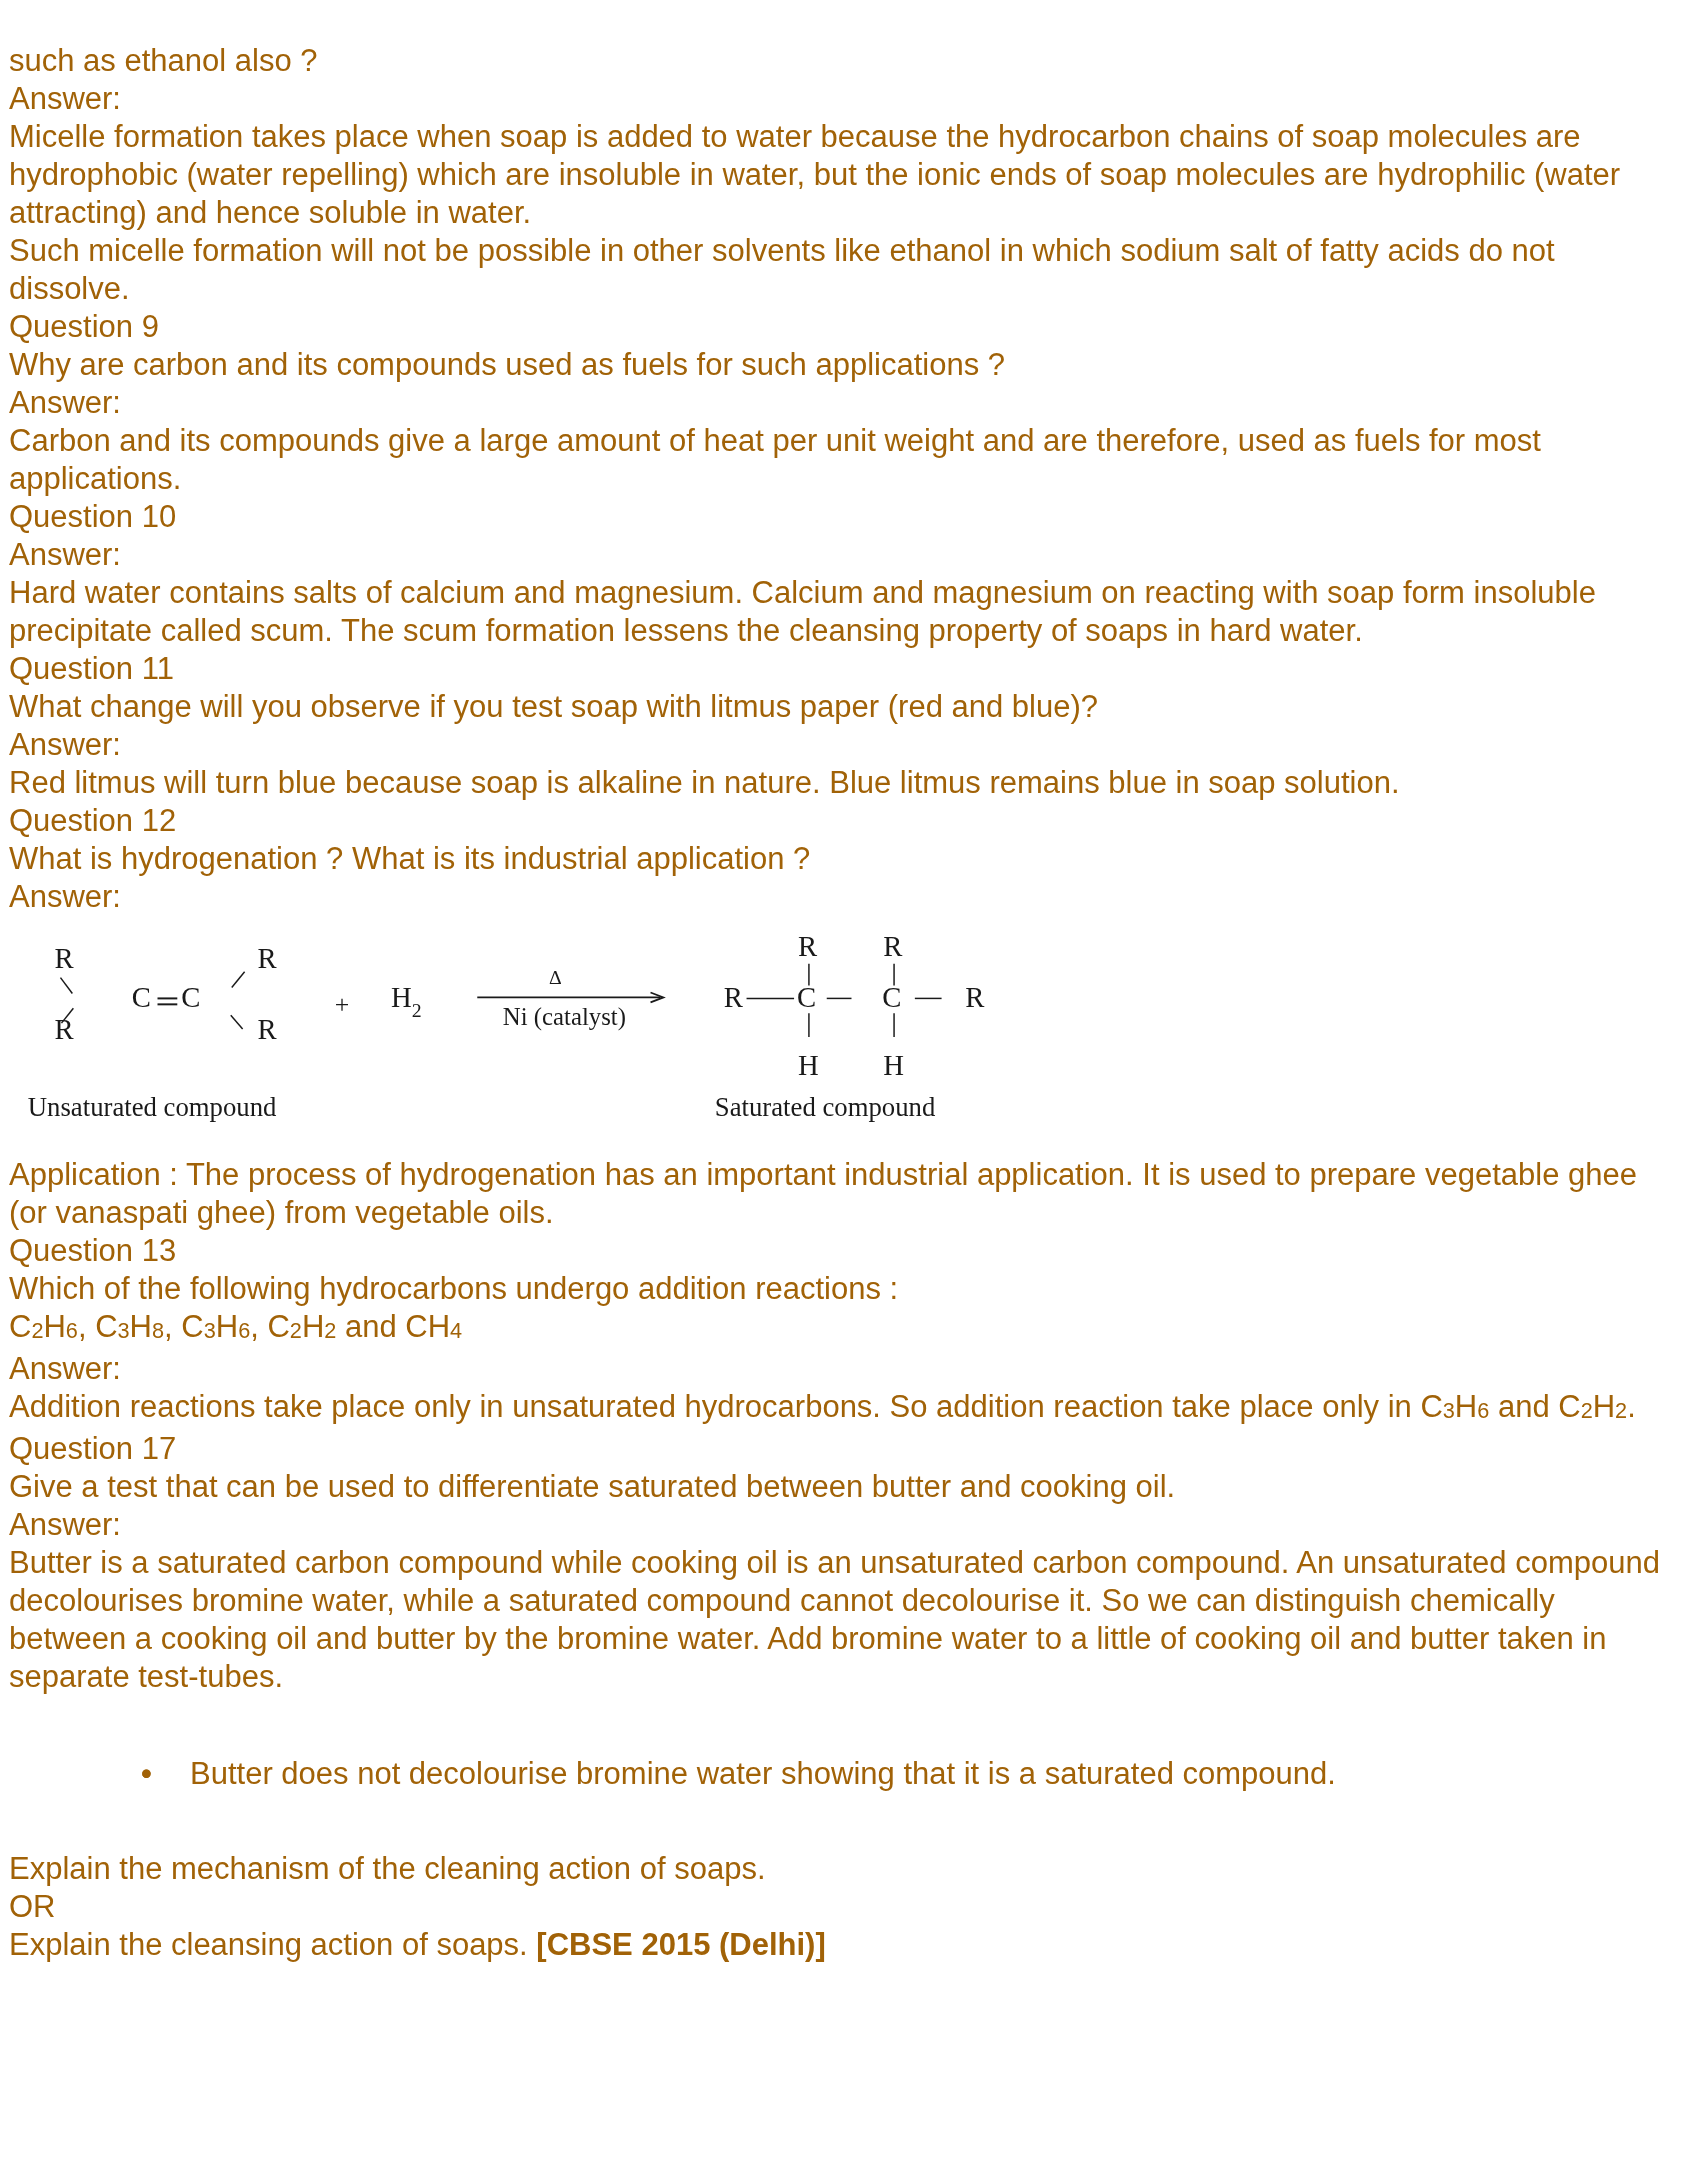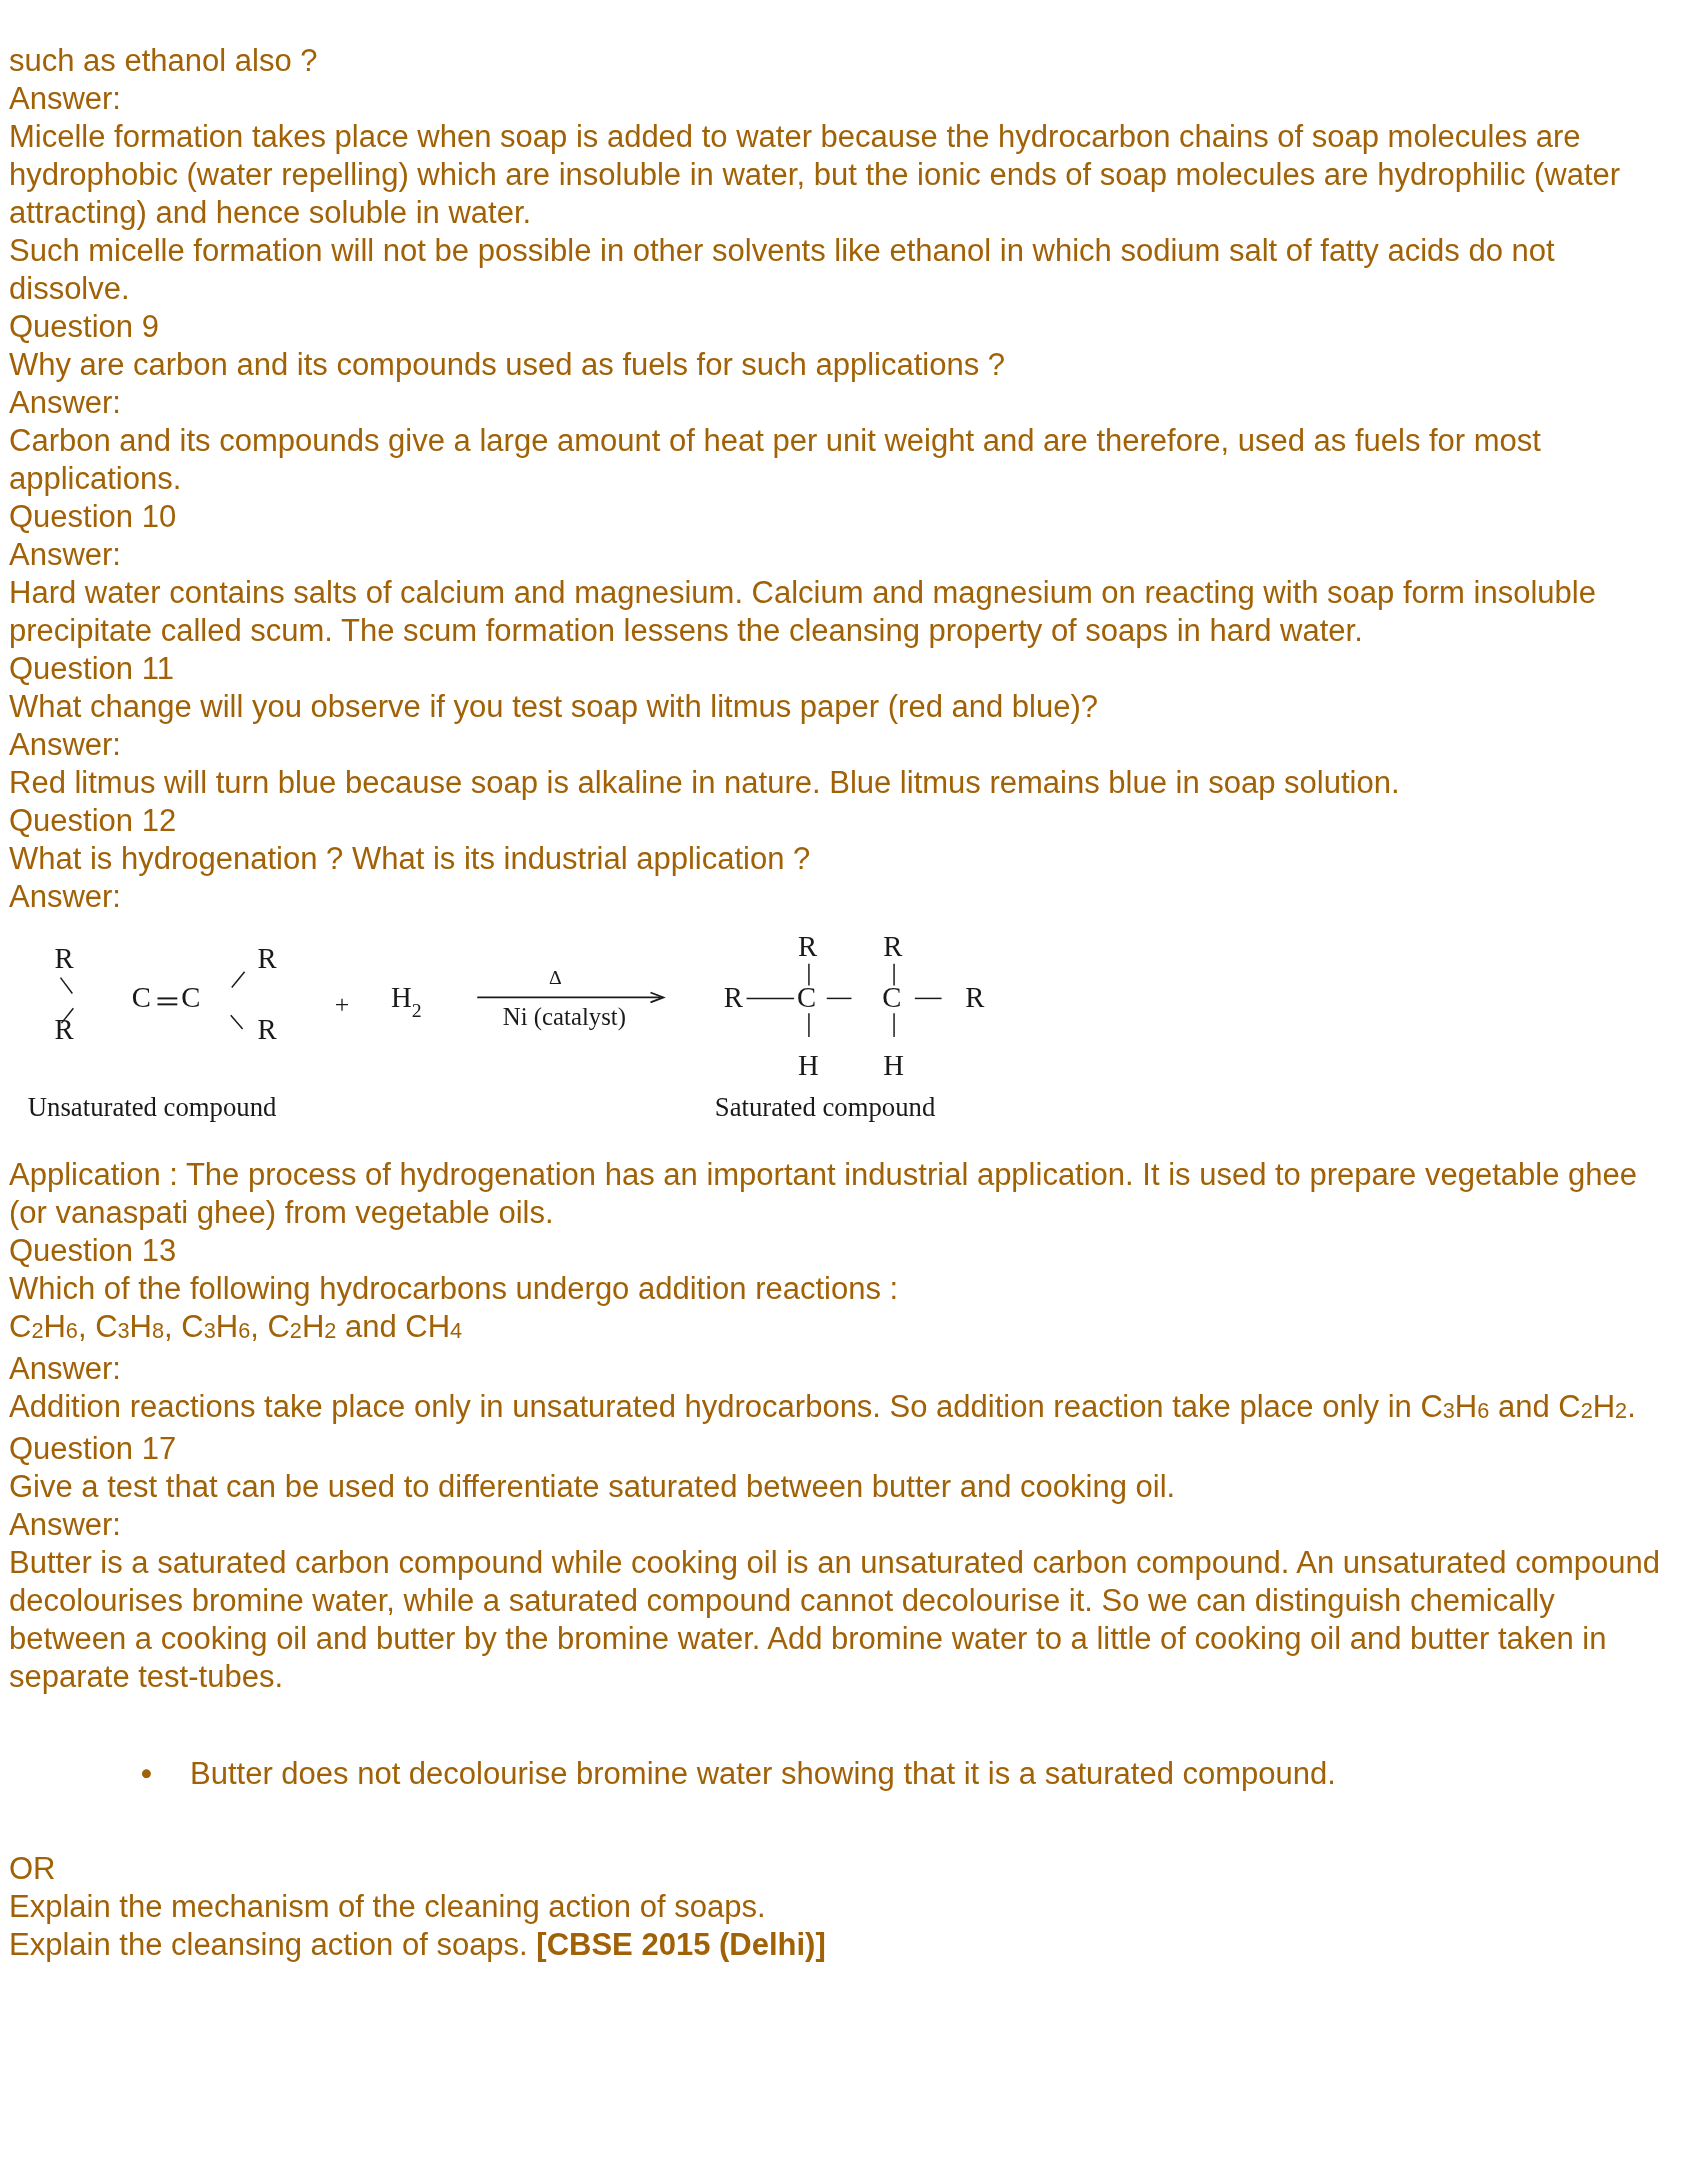--- a/index.html
+++ b/index.html
@@ -101,18 +101,18 @@
   <span class="line">Question 17</span>
   <span class="line">Give a test that can be used to differentiate saturated between butter and cooking oil.</span>
   <span class="line">Answer:</span>
   <span class="line">Butter is a saturated carbon compound while cooking oil is an unsaturated carbon compound. An unsaturated compound decolourises bromine water, while a saturated compound cannot decolourise it. So we can distinguish chemically between a cooking oil and butter by the bromine water. Add bromine water to a little of cooking oil and butter taken in separate test-tubes.</span>
 
   <ul class="blist">
     <li><span class="bullet">•</span></li>
     <li><span class="bullet">•</span><span>Butter does not decolourise bromine water showing that it is a saturated compound.</span></li>
   </ul>
 
+  <span class="line">Explain the mechanism of the cleaning action of soaps.</span>
   <span class="line">OR</span>
-  <span class="line">Explain the mechanism of the cleaning action of soaps.</span>
   <span class="line"><span>Explain the cleansing action of soaps. </span><span class="bold">[CBSE 2015 (Delhi)]</span></span>
 
 </div>
 
 
 </body></html>

